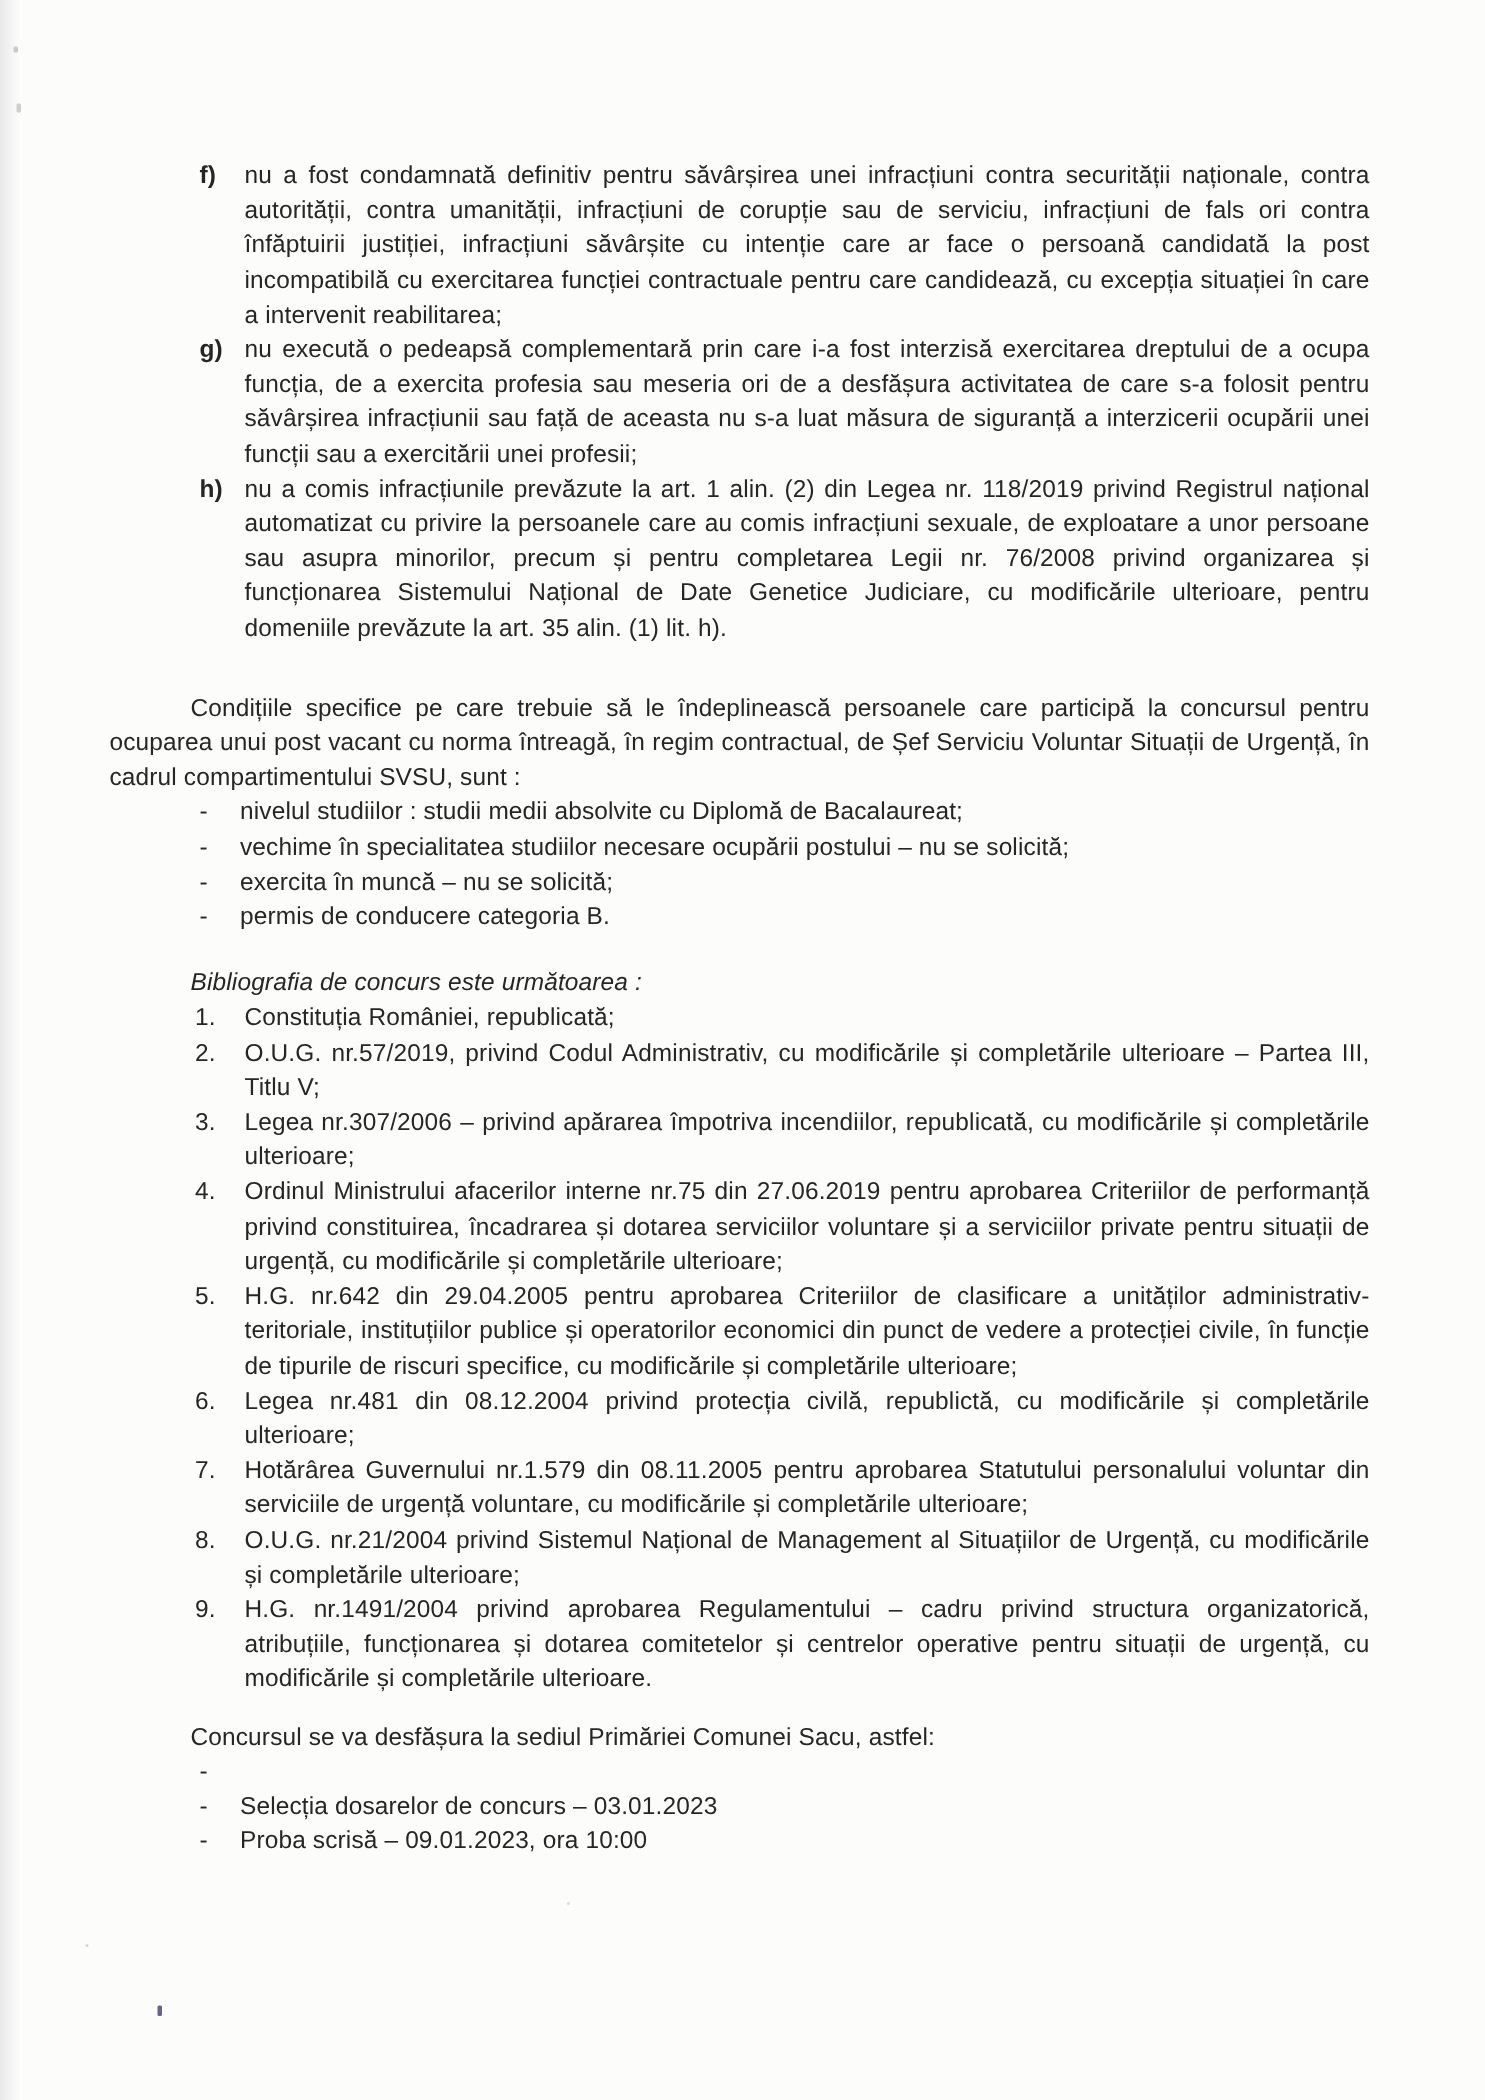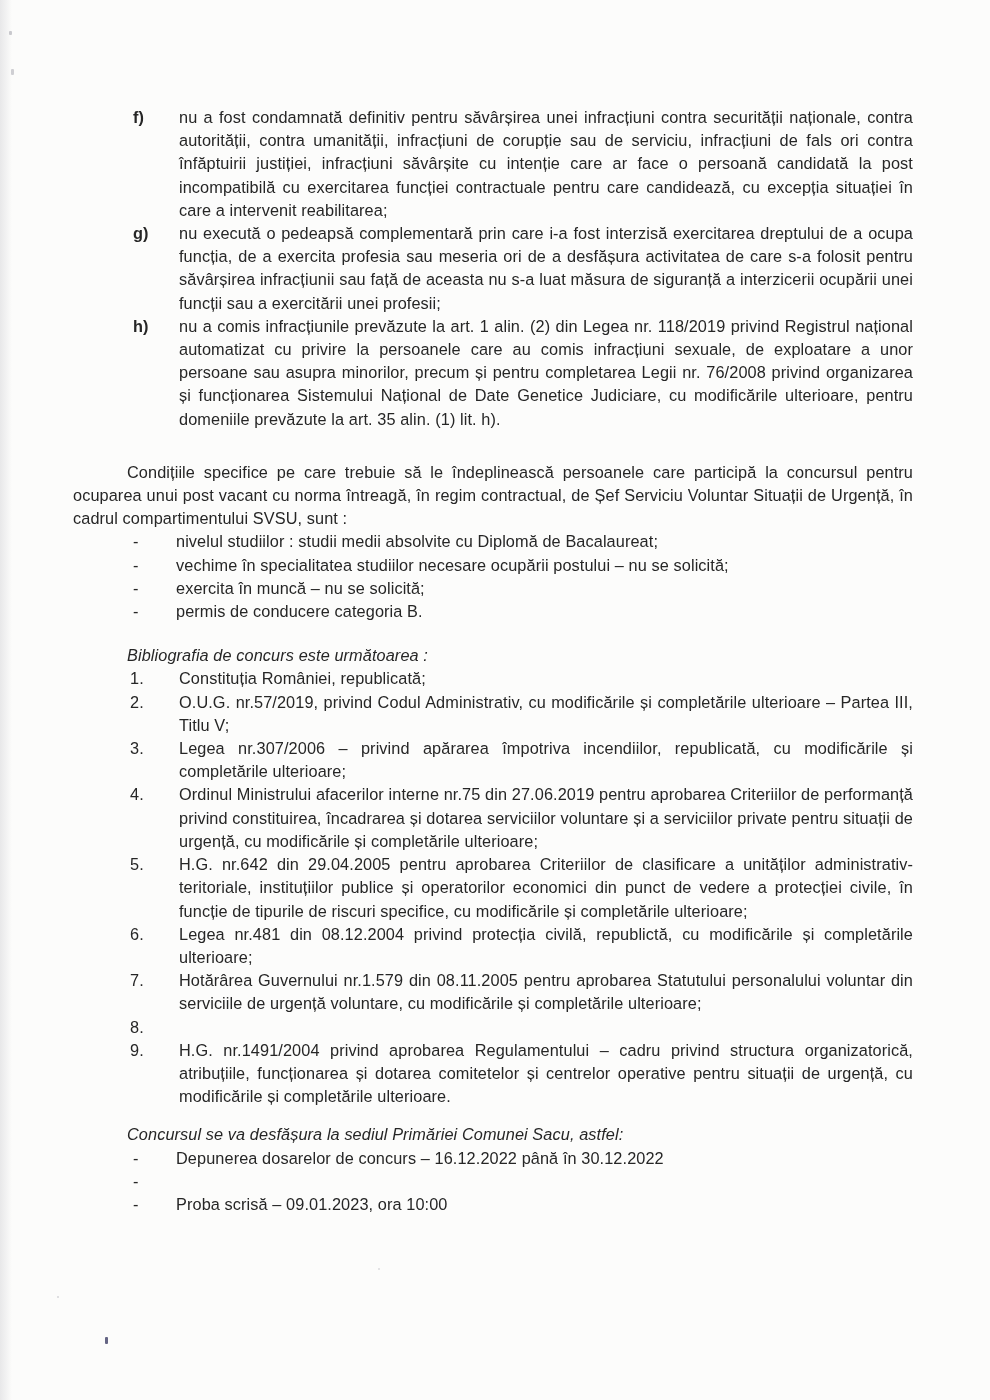--- a/index.html
+++ b/index.html
@@ -41,21 +41,21 @@
     left: 73px;
     width: 840px;
     font-size: 16.3px;
     line-height: 23.2px;
     letter-spacing: 0.1px;
   }
 
   
   .row { display: flex; align-items: flex-start; }
   .marker { flex: none; }
-  .body { flex: 1 1 auto; min-width: 0; margin-left: 16px; }
+  .body { flex: 1 1 auto; min-width: 0; }
 
   
   .letter-row { padding-left: 60px; }
   .letter-row .marker { width: 30px; font-weight: 700; }
   .letter-row .body { text-align: justify; }
 
   
   .dash-row { padding-left: 60px; }
   .dash-row .marker { width: 27px; }
 
@@ -63,21 +63,21 @@
   .num-row { padding-left: 57px; }
   .num-row .marker { width: 33px; }
   .num-row .body { text-align: justify; }
 
   .para {
     text-align: justify;
   }
   .para.indent { text-indent: 54px; }
   .conditions-para { margin-top: 30px; }
   .biblio-heading { margin-top: 21px; padding-left: 54px; font-style: italic; }
-  .schedule-para { margin-top: 15px; padding-left: 54px; text-align: left; font-style: italic; }
+  .schedule-para { margin-top: 15px; padding-left: 54px; text-align: left; }
 
   .u {
     text-underline-offset: 2px;
   }
 </style>
 </head>
 <body>
 
 <div class="scan-edge"></div>
 <div class="speck s1"></div>
@@ -147,33 +147,34 @@
   <div class="row num-row">
     <span class="marker">6.</span>
     <div class="body">Legea nr.481 din 08.12.2004 privind protecția civilă, republictă, cu modificările și completările ulterioare;</div>
   </div>
   <div class="row num-row">
     <span class="marker">7.</span>
     <div class="body">Hotărârea Guvernului nr.1.579 din 08.11.2005 pentru aprobarea Statutului personalului voluntar din serviciile de urgență voluntare, cu modificările și completările ulterioare;</div>
   </div>
   <div class="row num-row">
     <span class="marker">8.</span>
+    <div class="body">O.U.G. nr.21/2004 privind Sistemul Național de Management al Situațiilor de Urgență, cu modificările și completările ulterioare;</div>
   </div>
   <div class="row num-row">
     <span class="marker">9.</span>
     <div class="body">H.G. nr.1491/2004 privind aprobarea Regulamentului – cadru privind structura organizatorică, atribuțiile, funcționarea și dotarea comitetelor și centrelor operative pentru situații de urgență, cu modificările și completările ulterioare.</div>
   </div>
 
   <div class="schedule-para">Concursul se va desfășura la sediul Primăriei Comunei Sacu, astfel:</div>
 
   <div class="row dash-row">
     <span class="marker">-</span>
-    <div class="body">Depunerea dosarelor de concurs – 16.12.2022 până în 30.12.2022</div>
   </div>
   <div class="row dash-row">
     <span class="marker">-</span>
+    <div class="body">Selecția dosarelor de concurs – 03.01.2023</div>
   </div>
   <div class="row dash-row">
     <span class="marker">-</span>
     <div class="body">Proba scrisă – 09.01.2023, ora 10:00</div>
   </div>
 
 </div>
 
 </body></html>

